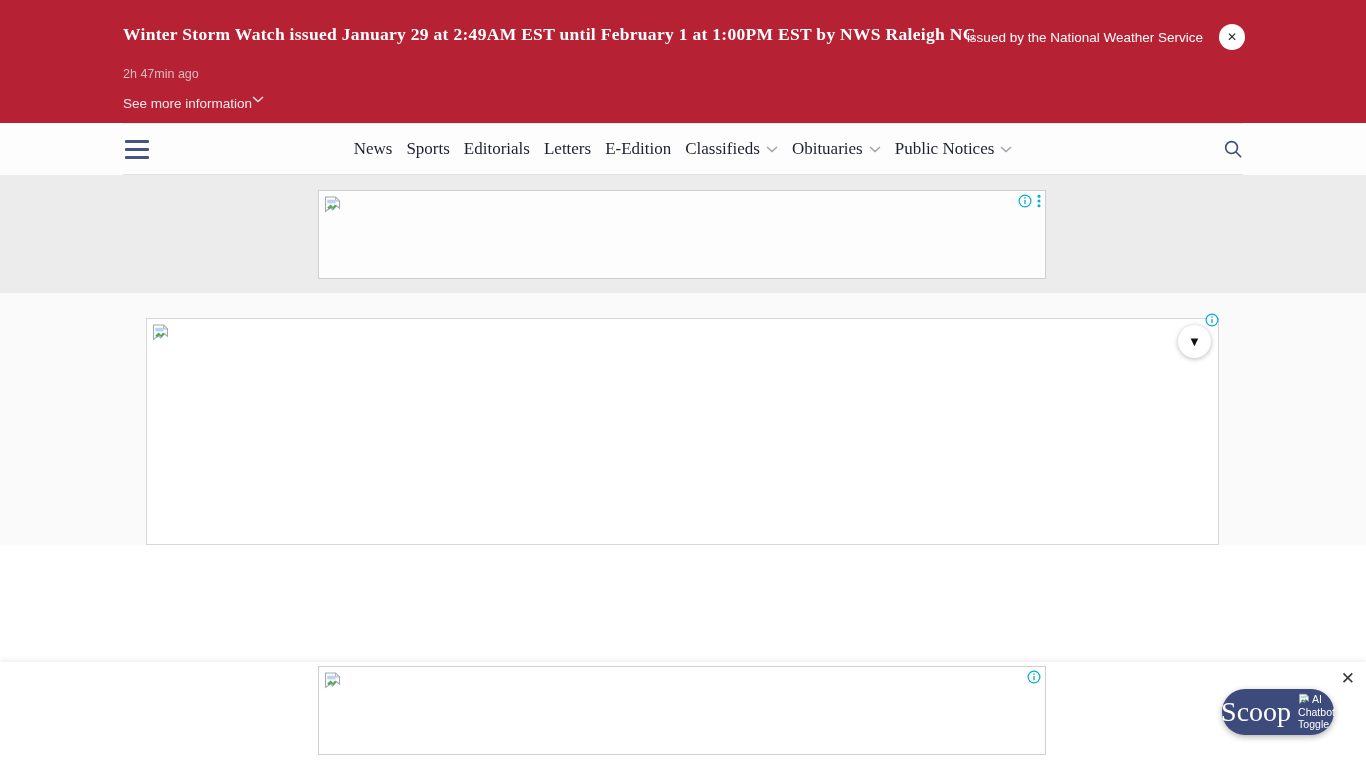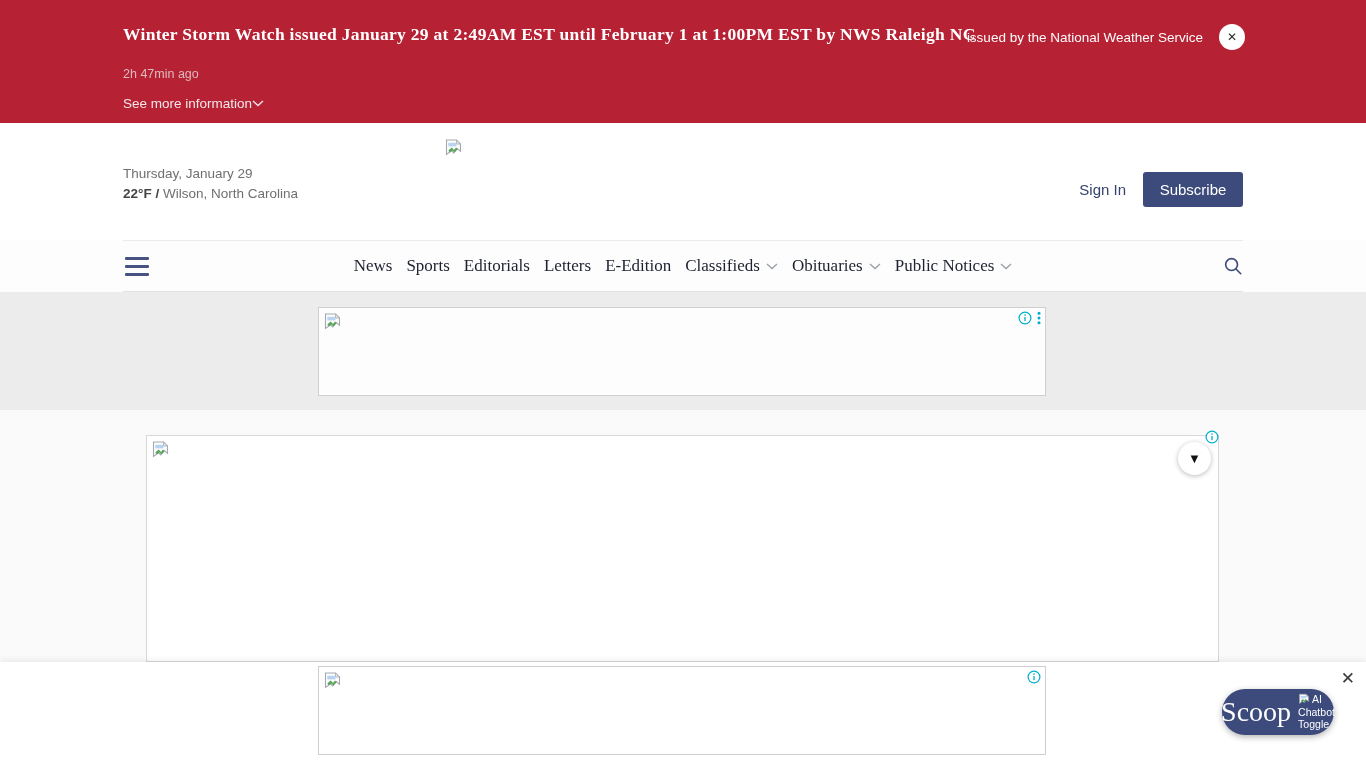--- a/index.html
+++ b/index.html
@@ -6,21 +6,21 @@
   html,body { width:1366px; height:768px; overflow:hidden; background:#fff;
               font-family:"Liberation Sans", sans-serif; }
   .page { position:relative; width:1366px; height:768px; }
 
   
   .alert-banner { position:relative; height:123px; background:#b62134; color:#fff; }
   .alert-left { position:absolute; left:123px; top:24px; }
   .alert-title { font-family:"Liberation Serif", serif; font-weight:bold; font-size:17.5px;
                  letter-spacing:.3px; color:#fff; }
   .alert-time { margin-top:22px; font-size:12.5px; color:#ddbac0; }
-  .alert-see-more { margin-top:15px; display:flex; align-items:center; 
+  .alert-see-more { margin-top:15px; display:flex; align-items:flex-start; 
                     background:none; border:none; cursor:pointer;
                     font-family:"Liberation Sans", sans-serif; font-size:13.5px; color:#f4e8ea; }
   .alert-right { position:absolute; right:121px; top:24px; display:flex; align-items:center; gap:16px; }
   .alert-issuer { font-size:13.5px; color:#fdfdfd; }
   .alert-close { width:26px; height:26px; border-radius:50%; background:#fff; border:none;
                  cursor:pointer; display:flex; align-items:center; justify-content:center;
                  font-size:12px; color:#2b2b2b; line-height:1; }
 
   
   .site-header { position:relative; height:117px; background:#fff; }
@@ -111,37 +111,20 @@
       </button>
     </div>
     <div class="alert-right">
       <span class="alert-issuer">issued by the National Weather Service</span>
       <button class="alert-close">
         <span>✕</span>
       </button>
     </div>
   </header>
 
-  <div class="site-header">
-    <div class="date-weather">
-      <div>Thursday, January 29</div>
-      <div>
-        <span class="temp-bold">22°F</span><span class="temp-bold"> / </span><span>Wilson, North Carolina</span>
-      </div>
-    </div>
-    <span class="logo-slot">
-      <svg viewBox="0 0 19 19" width="19" height="19">
-          <use href="#broken-svg"></use>
-        </svg>
-    </span>
-    <div class="header-actions">
-      <a class="sign-in">Sign In</a>
-      <button class="subscribe-btn">Subscribe</button>
-    </div>
-  </div>
 
   <nav class="nav-bar">
     <div class="nav-inner">
       <button class="hamburger">
           <span></span>
           <span></span>
           <span></span>
         </button>
       <div class="nav-links">
         <a class="nav-item">

